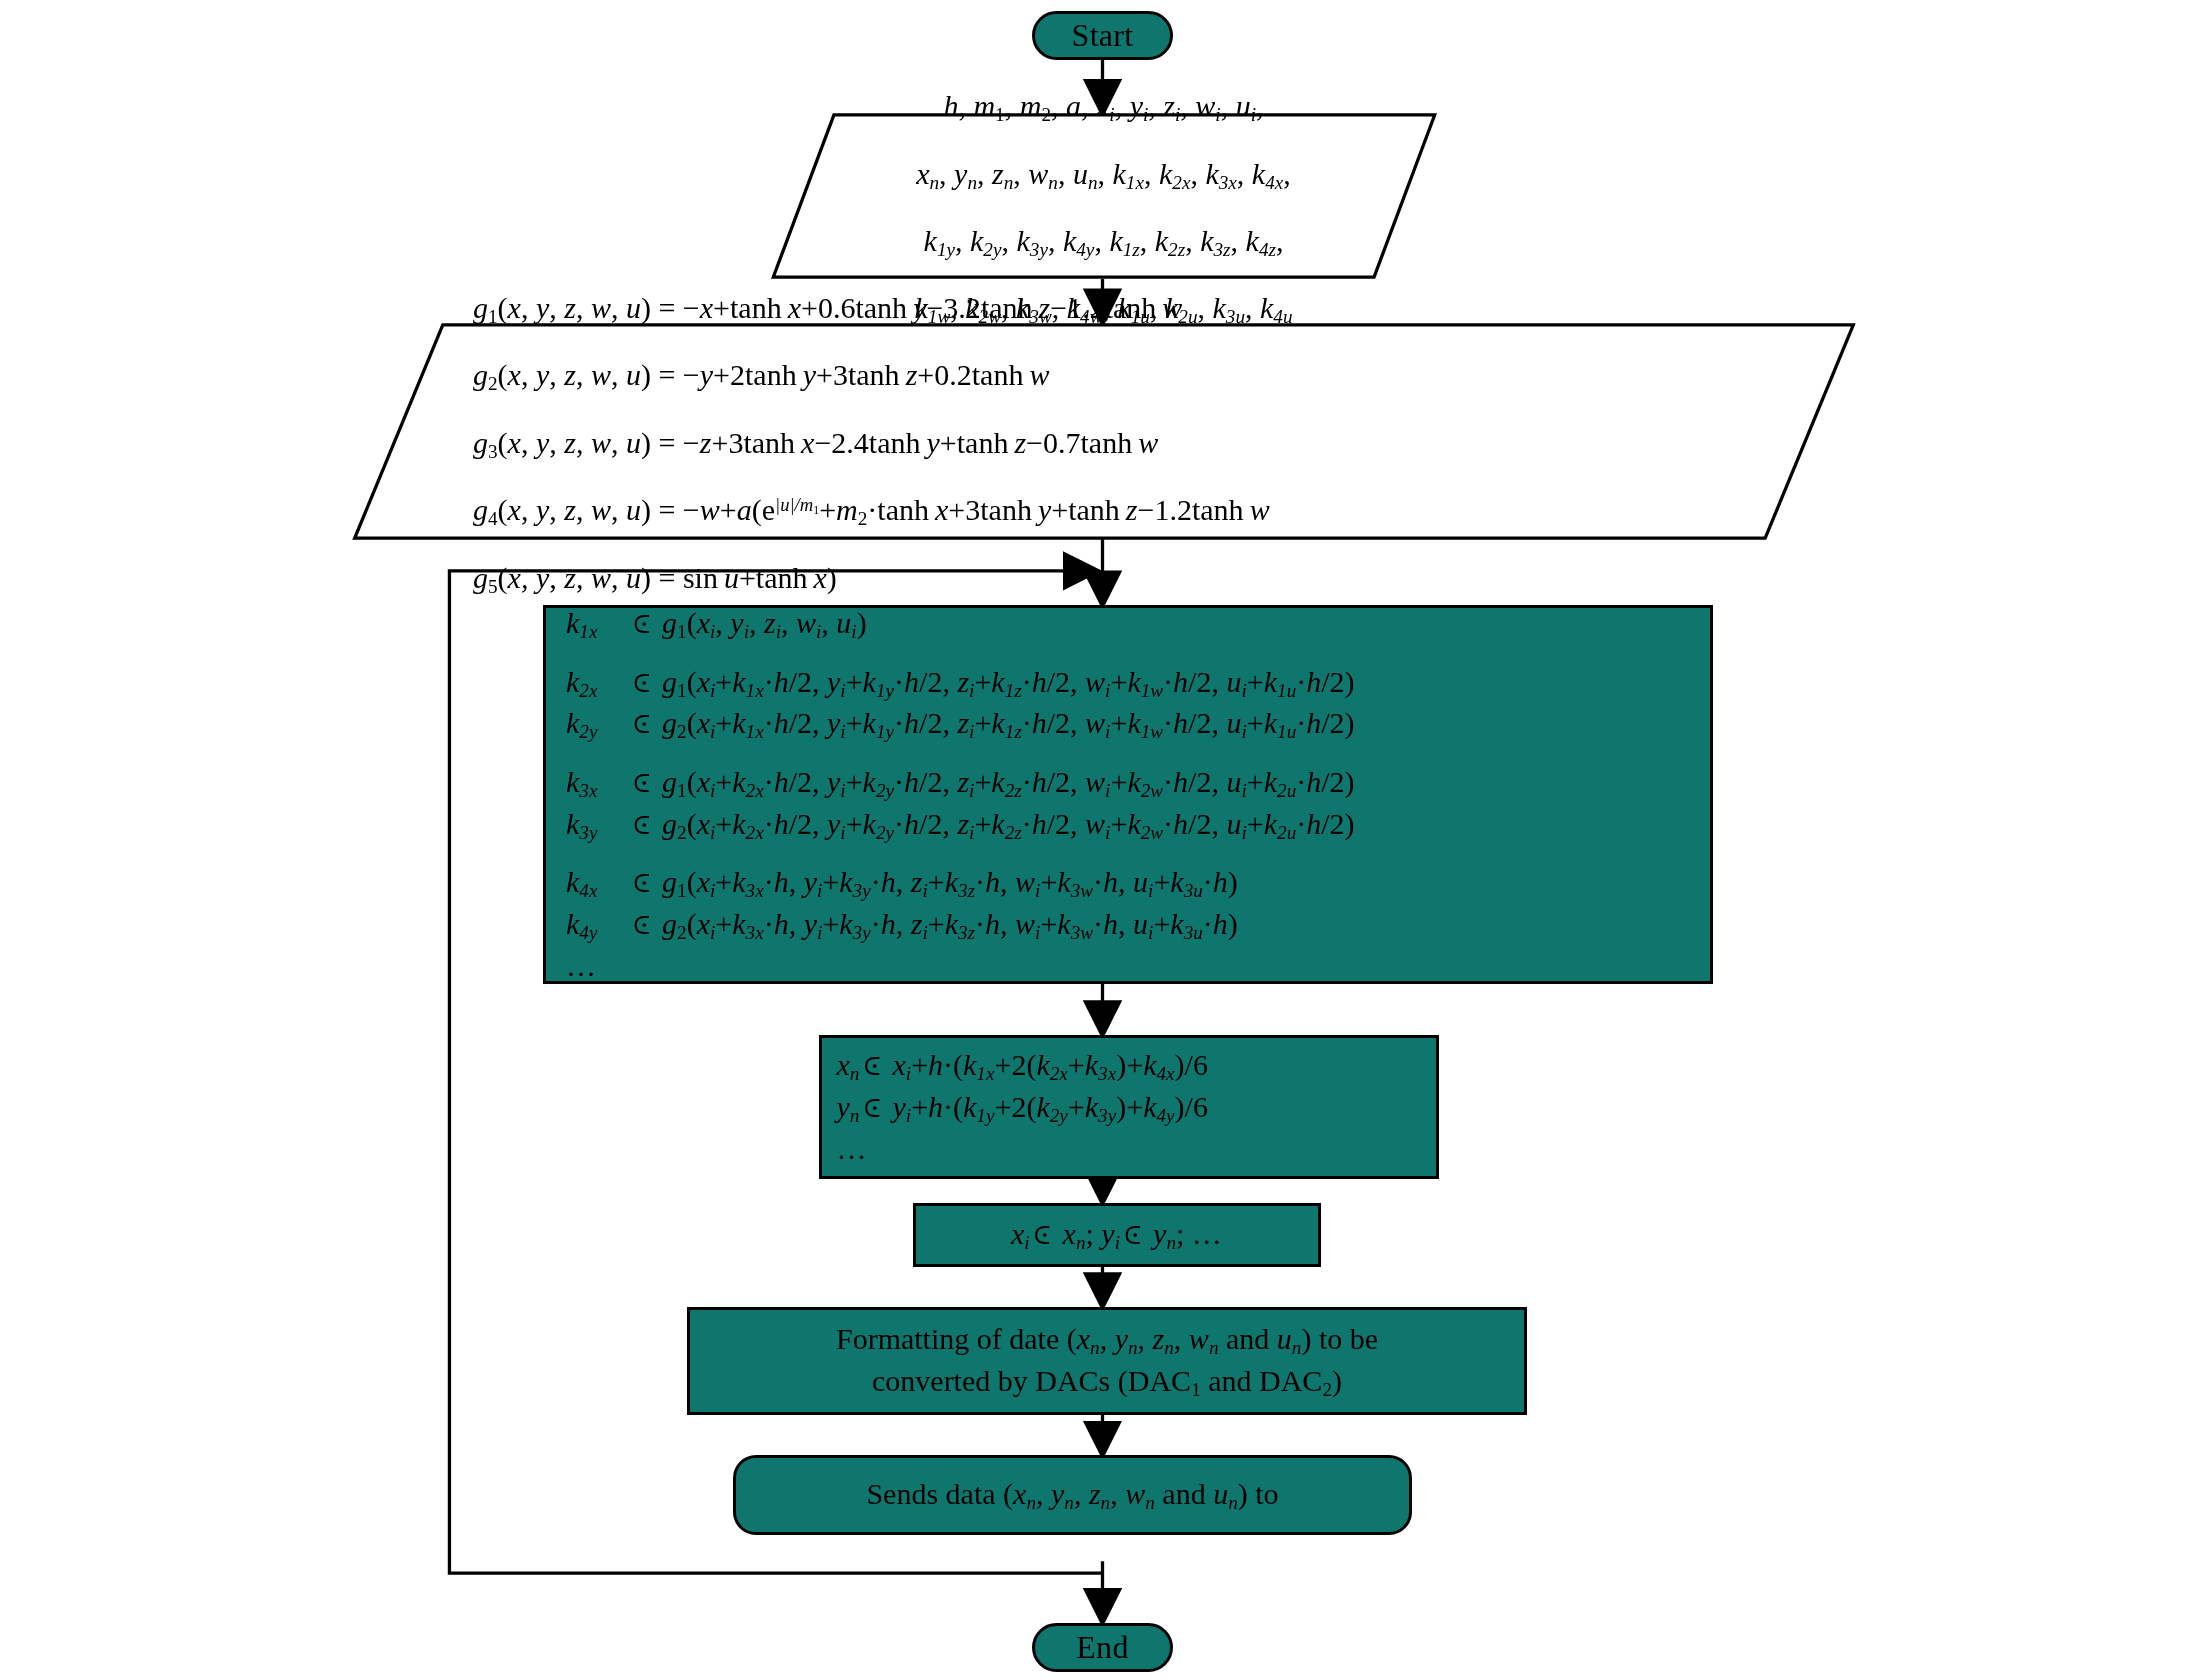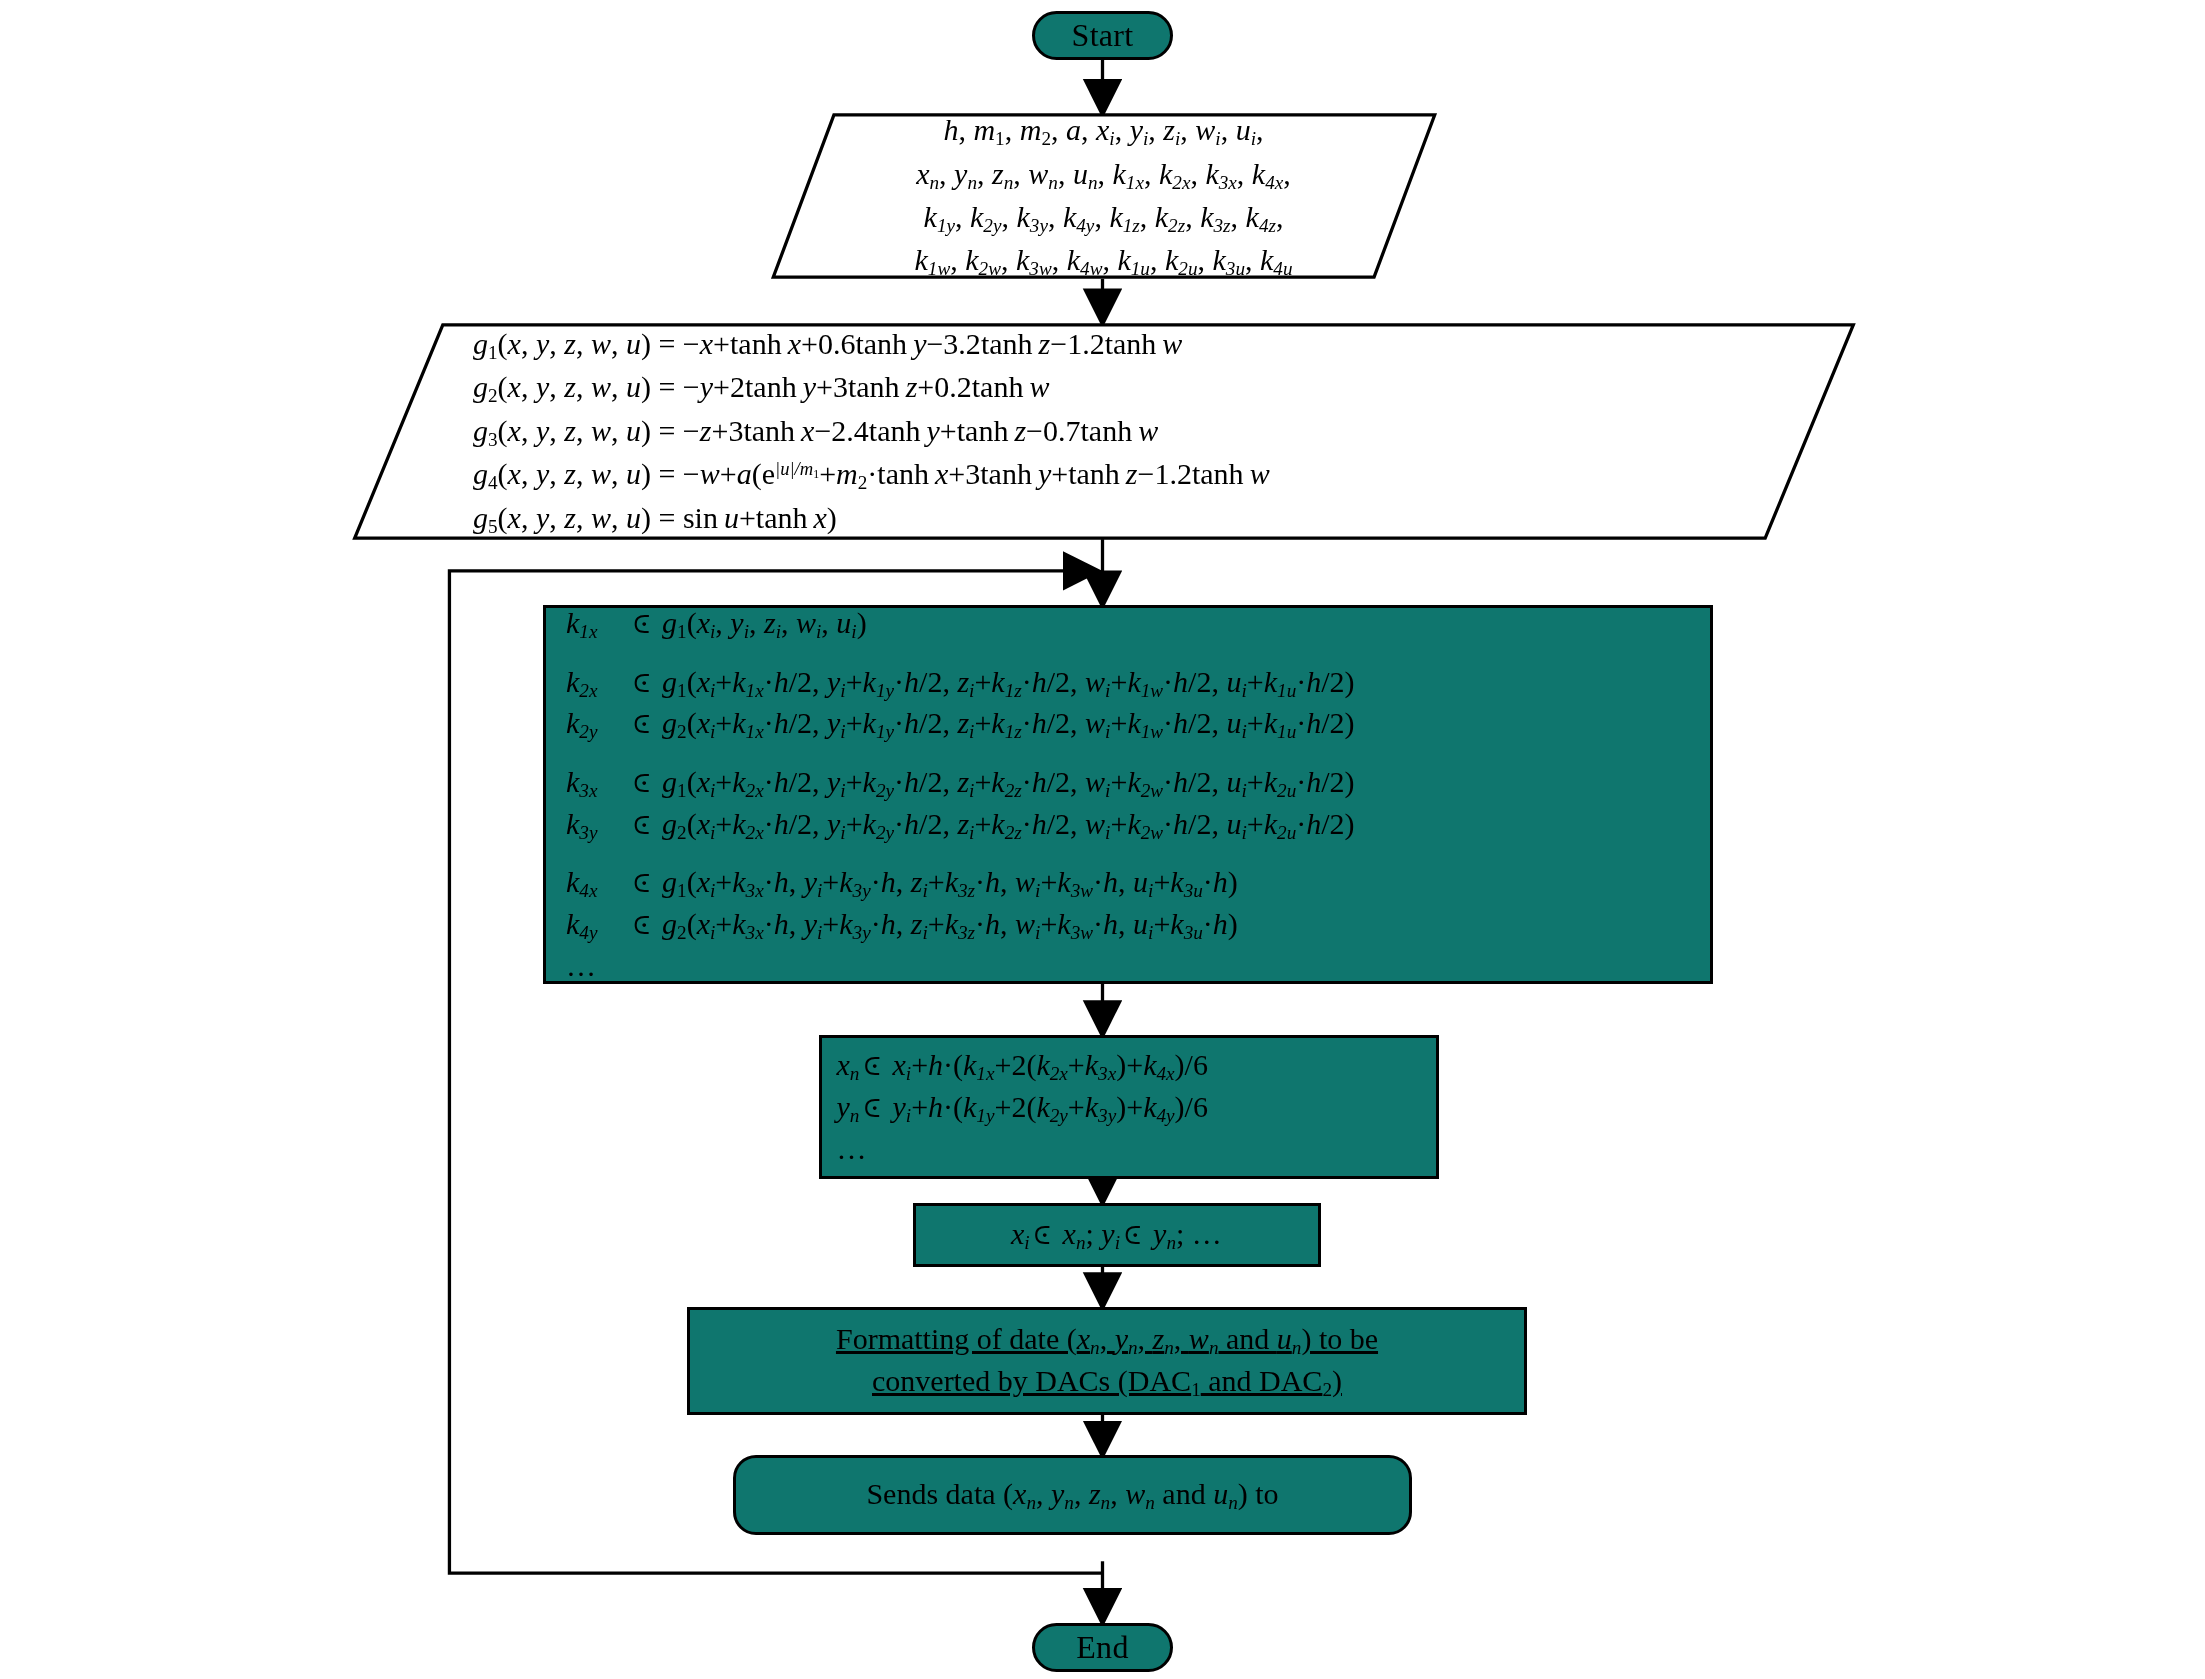--- a/index.html
+++ b/index.html
@@ -64,21 +64,21 @@
     position: absolute;
     display: flex;
     flex-direction: column;
     justify-content: center;
     font-size: 30px;
     line-height: 1.38;
   }
   .para-text.center { align-items: center; text-align: center; }
   .para-text.left { align-items: flex-start; text-align: left; }
 
-  .eqline { white-space: nowrap; }
+  .eqline { white-space: nowrap; margin-top: 24px; }
   .eqblock { white-space: nowrap; }
   .gap-before { margin-top: 17px; }
 
   .mi { font-style: italic; font-family: "Liberation Serif", serif; }
   .mup { font-style: normal; }
   sub {
     font-size: 0.64em;
     vertical-align: -0.26em;
     font-style: italic;
   }
@@ -208,21 +208,21 @@
       <div class="eqblock dots">…</div>
     </div>
   </div>
 
   <div class="node proc" style="left:913px; top:1203px; width:408px; height:64px;">
     <div class="eqblock">
       <span class="mi">x</span><sub>i</sub><span class="le">⪽</span>&nbsp;<span class="mi">x</span><sub>n</sub>;&nbsp;<span class="mi">y</span><sub>i</sub><span class="le">⪽</span>&nbsp;<span class="mi">y</span><sub>n</sub>;&nbsp;<span class="dots">…</span>
     </div>
   </div>
 
-  <div class="node proc" style="left:687px; top:1307px; width:840px; height:108px;text-decoration:underline;">
+  <div class="node proc" style="left:687px; top:1307px; width:840px; height:108px;">
     <div>
       <div>
         Formatting of date (<span class="mi">x</span><sub>n</sub>, <span class="mi">y</span><sub>n</sub>, <span class="mi">z</span><sub>n</sub>, <span class="mi">w</span><sub>n</sub> and <span class="mi">u</span><sub>n</sub>) to be
       </div>
       <div>
         converted by DACs (DAC<sub class="up">1</sub> and DAC<sub class="up">2</sub>)
       </div>
     </div>
   </div>
 

